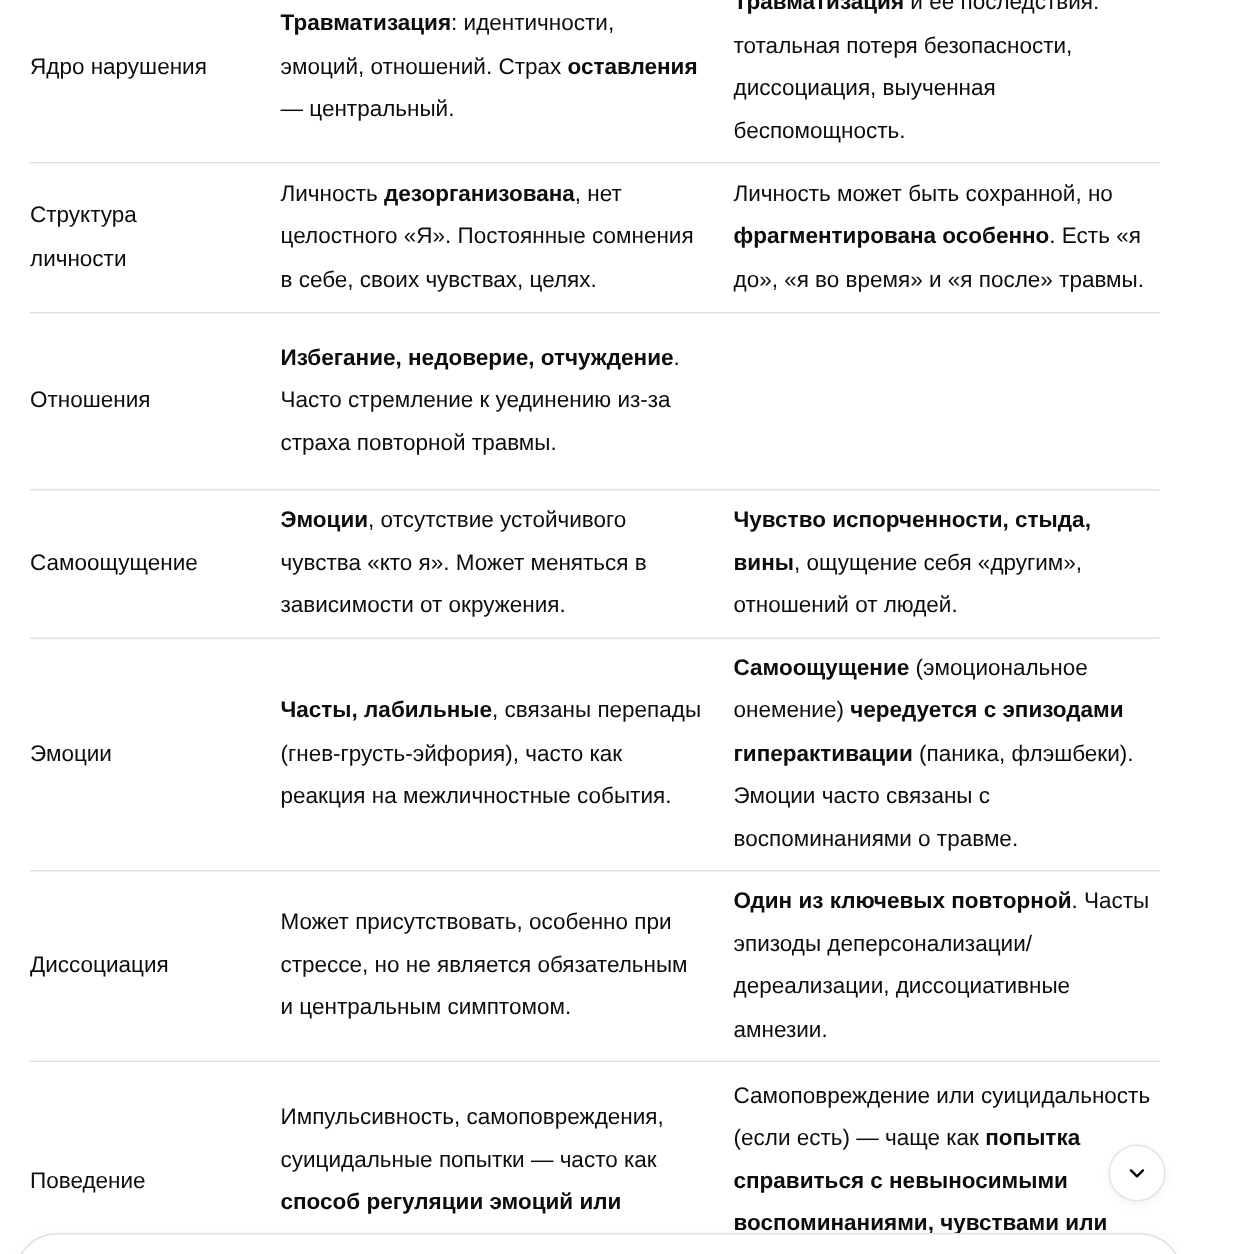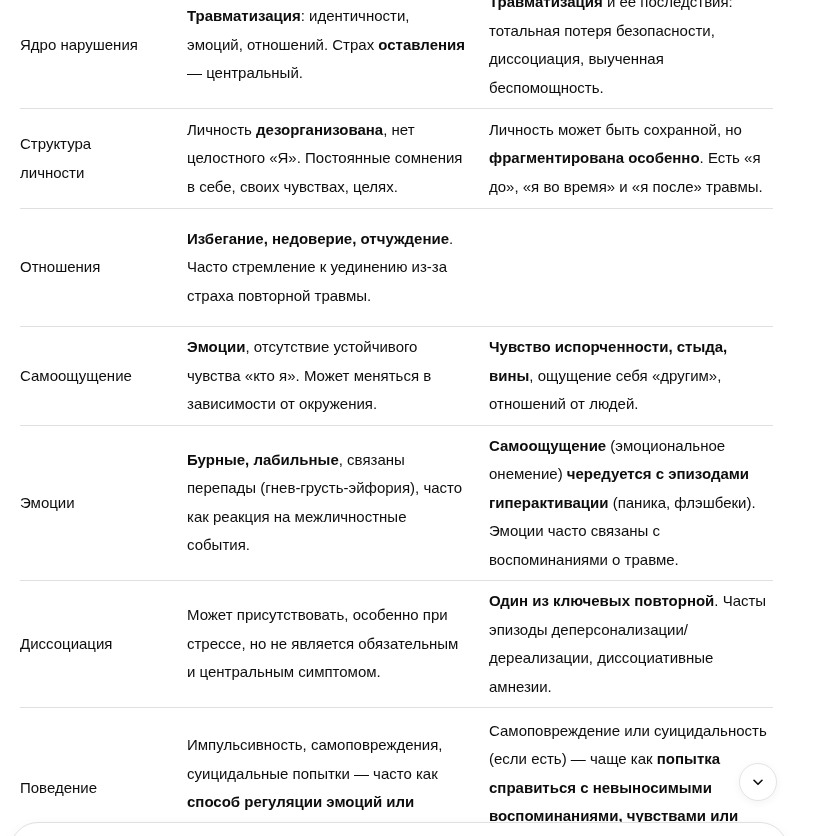--- a/index.html
+++ b/index.html
@@ -55,21 +55,21 @@
         <div class="cell label-cell">Отношения</div>
         <div class="cell c3"><b>Избегание, недоверие, отчуждение</b><span>. Часто стремление к уединению из-за страха повторной травмы.</span></div>
       </div>
       <div class="t-row">
         <div class="cell label-cell">Самоощущение</div>
         <div class="cell c2"><b>Эмоции</b><span>, отсутствие устойчивого чувства «кто я». Может меняться в зависимости от окружения.</span></div>
         <div class="cell c3"><b>Чувство испорченности, стыда, вины</b><span>, ощущение себя «другим», отношений от людей.</span></div>
       </div>
       <div class="t-row">
         <div class="cell label-cell">Эмоции</div>
-        <div class="cell c2"><b>Бурные, лабильные</b><span>, связаны перепады (гнев-грусть-эйфория), часто как реакция на межличностные события.</span></div>
+        <div class="cell c2"><b>Часты, лабильные</b><span>, связаны перепады (гнев-грусть-эйфория), часто как реакция на межличностные события.</span></div>
         <div class="cell c3"><b>Самоощущение</b><span> (эмоциональное онемение) </span><b>чередуется с эпизодами гиперактивации</b><span> (паника, флэшбеки). Эмоции часто связаны с воспоминаниями о травме.</span></div>
       </div>
       <div class="t-row">
         <div class="cell label-cell">Диссоциация</div>
         <div class="cell c2"><span>Может присутствовать, особенно при стрессе, но не является обязательным и центральным симптомом.</span></div>
         <div class="cell c3"><b>Один из ключевых повторной</b><span>. Часты эпизоды деперсонализации/дереализации, диссоциативные амнезии.</span></div>
       </div>
       <div class="t-row">
         <div class="cell label-cell">Поведение</div>
         <div class="cell c2"><span>Импульсивность, самоповреждения, суицидальные попытки — часто как </span><b>способ регуляции эмоций или влияния на отношения</b><span>.</span></div>

